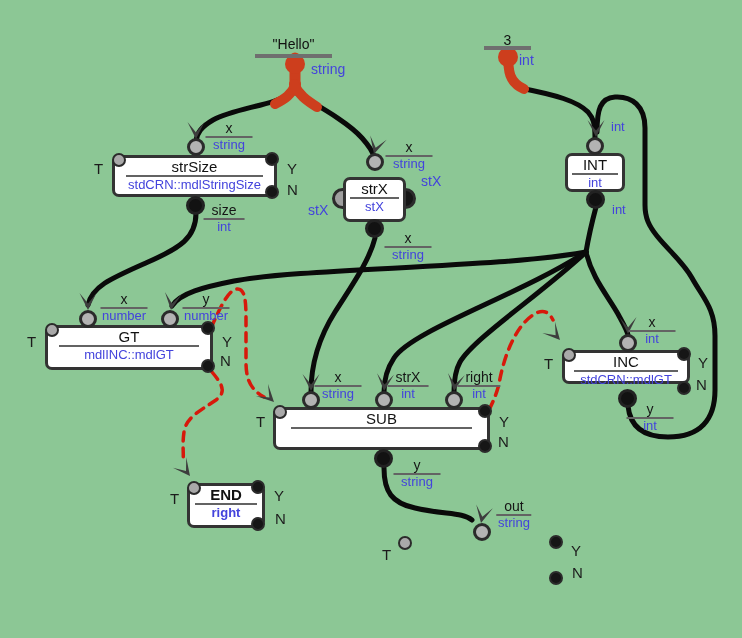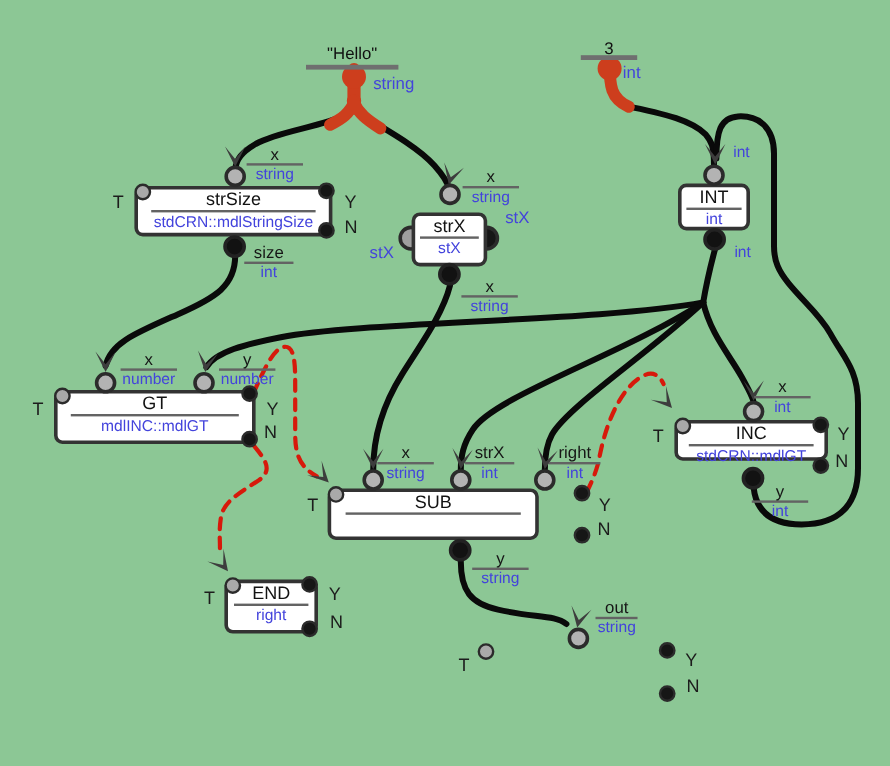--- a/index.html
+++ b/index.html
@@ -161,21 +161,21 @@
   <div class="port in" style="left:161px;top:310px;"></div>
   <div class="plabel" style="left:124px;top:292px;">
     <span class="pname w">x</span>
     <span class="ptype">number</span>
   </div>
   <div class="plabel" style="left:206px;top:292px;">
     <span class="pname w">y</span>
     <span class="ptype">number</span>
   </div>
 
-  <div class="node" style="left:273px;top:407px;width:176px;height:43px;">
+  <div class="node" style="left:273px;top:407px;width:217px;height:43px;">
     <div class="ntitle">SUB</div>
   </div>
   <div class="cdot light" style="left:273px;top:405px;"></div>
   <div class="cdot dark" style="left:478px;top:404px;"></div>
   <div class="cdot dark" style="left:478px;top:439px;"></div>
   <div class="flabel" style="left:256px;top:413px;">T</div>
   <div class="flabel" style="left:499px;top:413px;">Y</div>
   <div class="flabel" style="left:498px;top:433px;">N</div>
   <div class="port in" style="left:302px;top:391px;"></div>
   <div class="port in" style="left:375px;top:391px;"></div>
@@ -212,21 +212,21 @@
   <div class="port out" style="left:618px;top:389px;"></div>
   <div class="plabel" style="left:652px;top:315px;">
     <span class="pname w">x</span>
     <span class="ptype">int</span>
   </div>
   <div class="plabel" style="left:650px;top:402px;">
     <span class="pname w">y</span>
     <span class="ptype">int</span>
   </div>
 
-  <div class="node" style="left:187px;top:483px;width:78px;height:45px;">
+  <div class="node" style="left:187px;top:483px;width:78px;height:45px;font-weight:bold;">
     <div class="ntitle">END</div>
     <div class="nmod">right</div>
   </div>
   <div class="cdot light" style="left:187px;top:481px;"></div>
   <div class="cdot dark" style="left:251px;top:480px;"></div>
   <div class="cdot dark" style="left:251px;top:517px;"></div>
   <div class="flabel" style="left:170px;top:490px;">T</div>
   <div class="flabel" style="left:274px;top:487px;">Y</div>
   <div class="flabel" style="left:275px;top:510px;">N</div>
 

